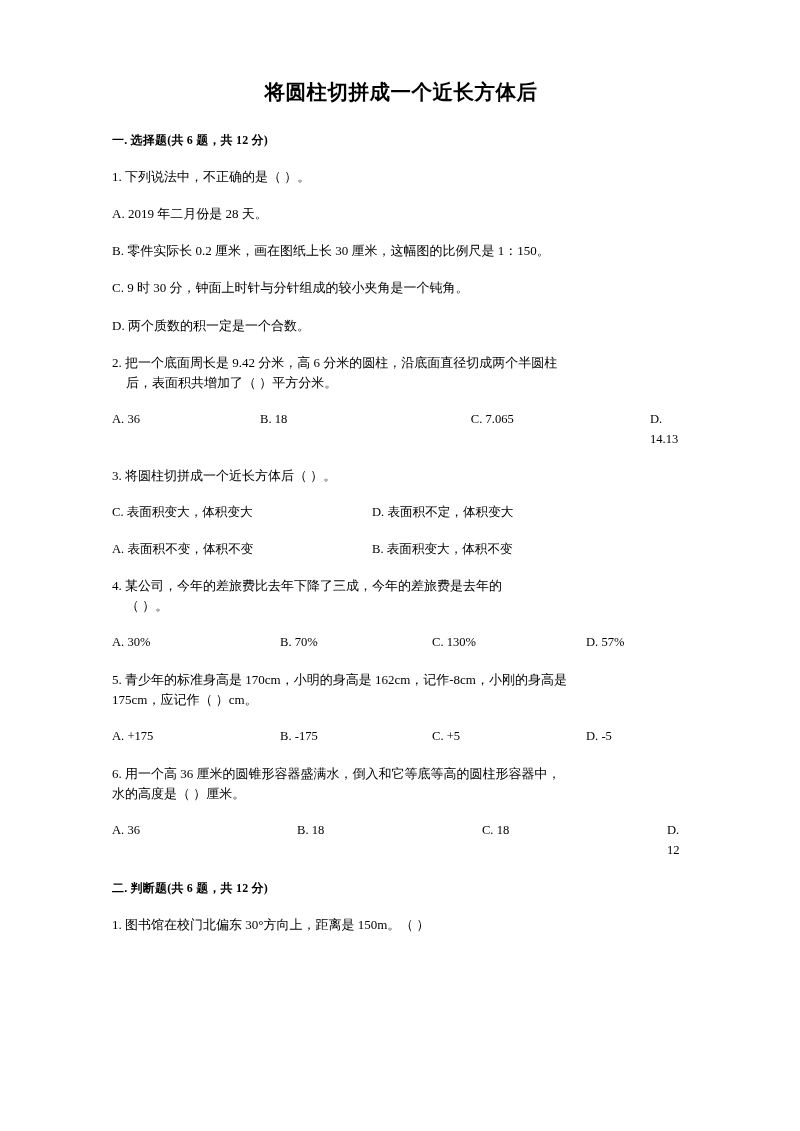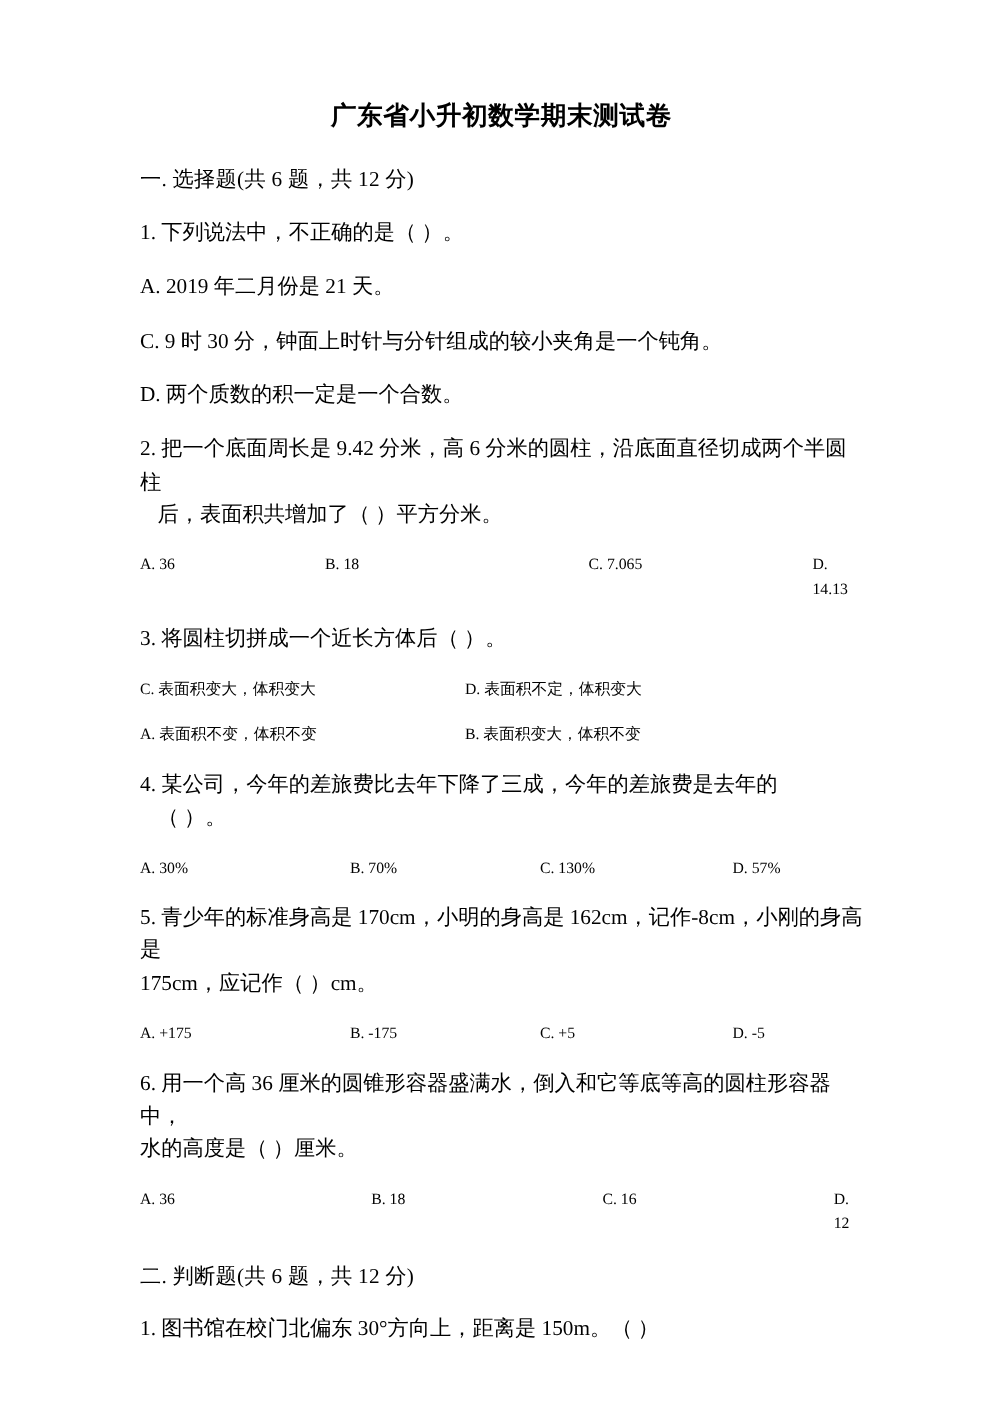--- a/index.html
+++ b/index.html
@@ -23,27 +23,27 @@
   }
   .doc-title {
     text-align: center;
     font-size: 20.5px;
     font-weight: bold;
     letter-spacing: 0.5px;
     margin: 0 0 26px 0;
     font-family: "Liberation Serif", "DejaVu Serif", serif;
   }
   .section-head {
-    font-size: 17px;
-    font-weight: normal;
+    font-size: 12px;
+    font-weight: bold;
     margin: 20px 0 18px 0;
     letter-spacing: 0.2px;
   }
   .q {
-    font-size: 17px;
+    font-size: 13px;
     line-height: 1.55;
     margin: 0 0 17px 0;
     text-align: left;
   }
   .q .cont {
     display: block;
     padding-left: 14px;
   }
   .opt-row {
     font-size: 12.6px;
@@ -71,26 +71,27 @@
   .w-c4 { width: 176px; }
   .sub-line {
     display: block;
   }
 </style>
 </head>
 <body>
 
 <div class="page">
 
-  <h1 class="doc-title">广东省小升初数学期末测试卷</h1>
+  <h1 class="doc-title">将圆柱切拼成一个近长方体后</h1>
 
   <div class="section-head">一. 选择题(共 6 题，共 12 分)</div>
 
   <div class="q">1. 下列说法中，不正确的是（      ）。</div>
-  <div class="q">A. 2019 年二月份是 21 天。</div>
+  <div class="q">A. 2019 年二月份是 28 天。</div>
+  <div class="q">B. 零件实际长 0.2 厘米，画在图纸上长 30 厘米，这幅图的比例尺是 1：150。</div>
   <div class="q">C. 9 时 30 分，钟面上时针与分针组成的较小夹角是一个钝角。</div>
   <div class="q">D. 两个质数的积一定是一个合数。</div>
 
   <div class="q">
     <span class="sub-line">2. 把一个底面周长是 9.42 分米，高 6 分米的圆柱，沿底面直径切成两个半圆柱</span>
     <span class="cont">后，表面积共增加了（        ）平方分米。</span>
   </div>
   <div class="opt-row four">
     <span class="w-a1">A. 36</span>
     <span class="w-b1">B. 18</span>
@@ -130,21 +131,21 @@
     <span>D. -5</span>
   </div>
 
   <div class="q">
     <span class="sub-line">6. 用一个高 36 厘米的圆锥形容器盛满水，倒入和它等底等高的圆柱形容器中，</span>
     <span>水的高度是（        ）厘米。</span>
   </div>
   <div class="opt-row four">
     <span class="w-a4">A. 36</span>
     <span class="w-b4">B. 18</span>
-    <span class="w-c4">C. 16</span>
+    <span class="w-c4">C. 18</span>
     <span>D. 12</span>
   </div>
 
   <div class="section-head">二. 判断题(共 6 题，共 12 分)</div>
 
   <div class="q">1. 图书馆在校门北偏东 30°方向上，距离是 150m。（        ）</div>
 
 </div>
 
 </body></html>

